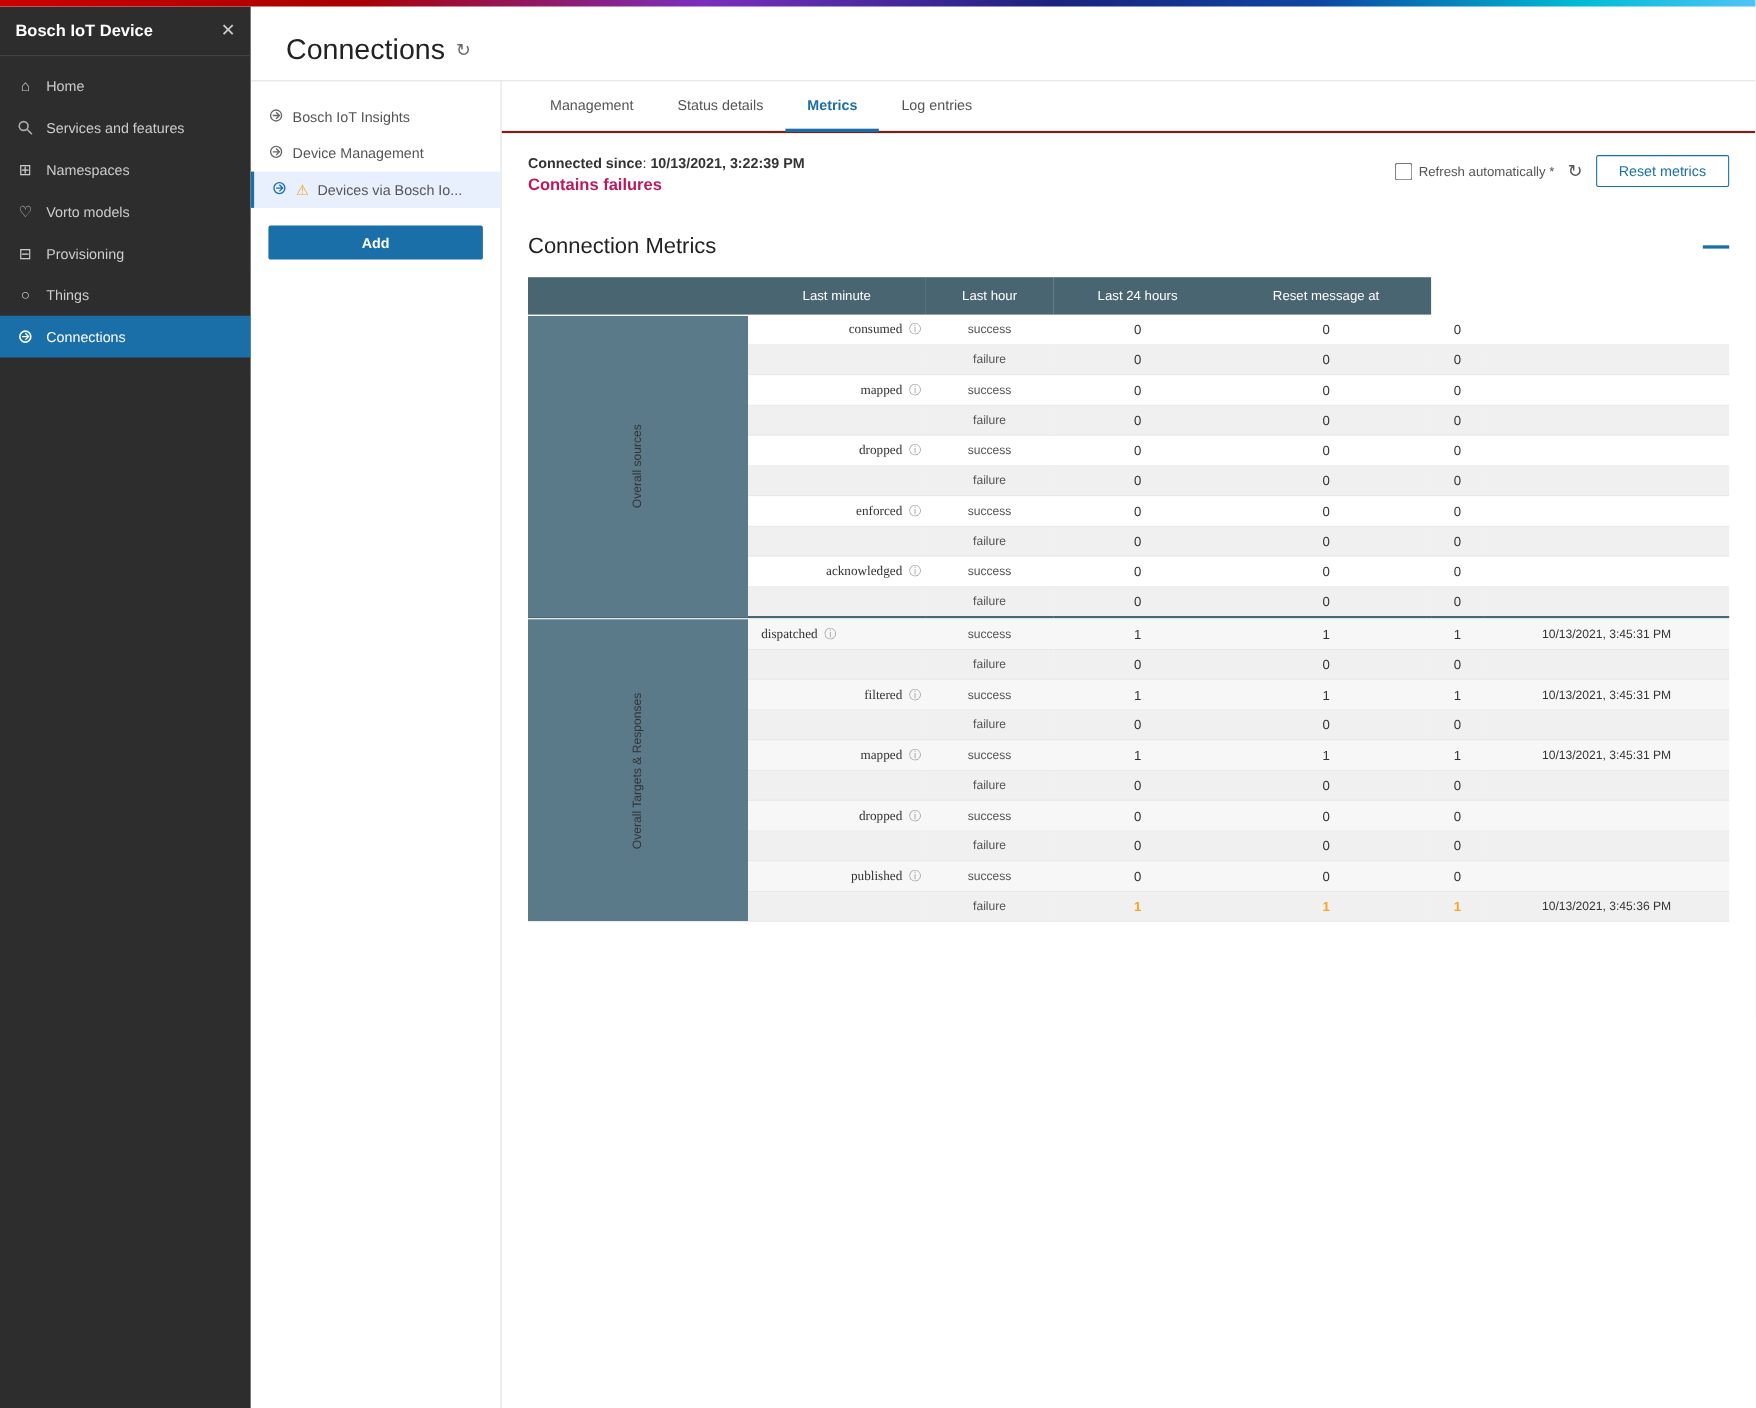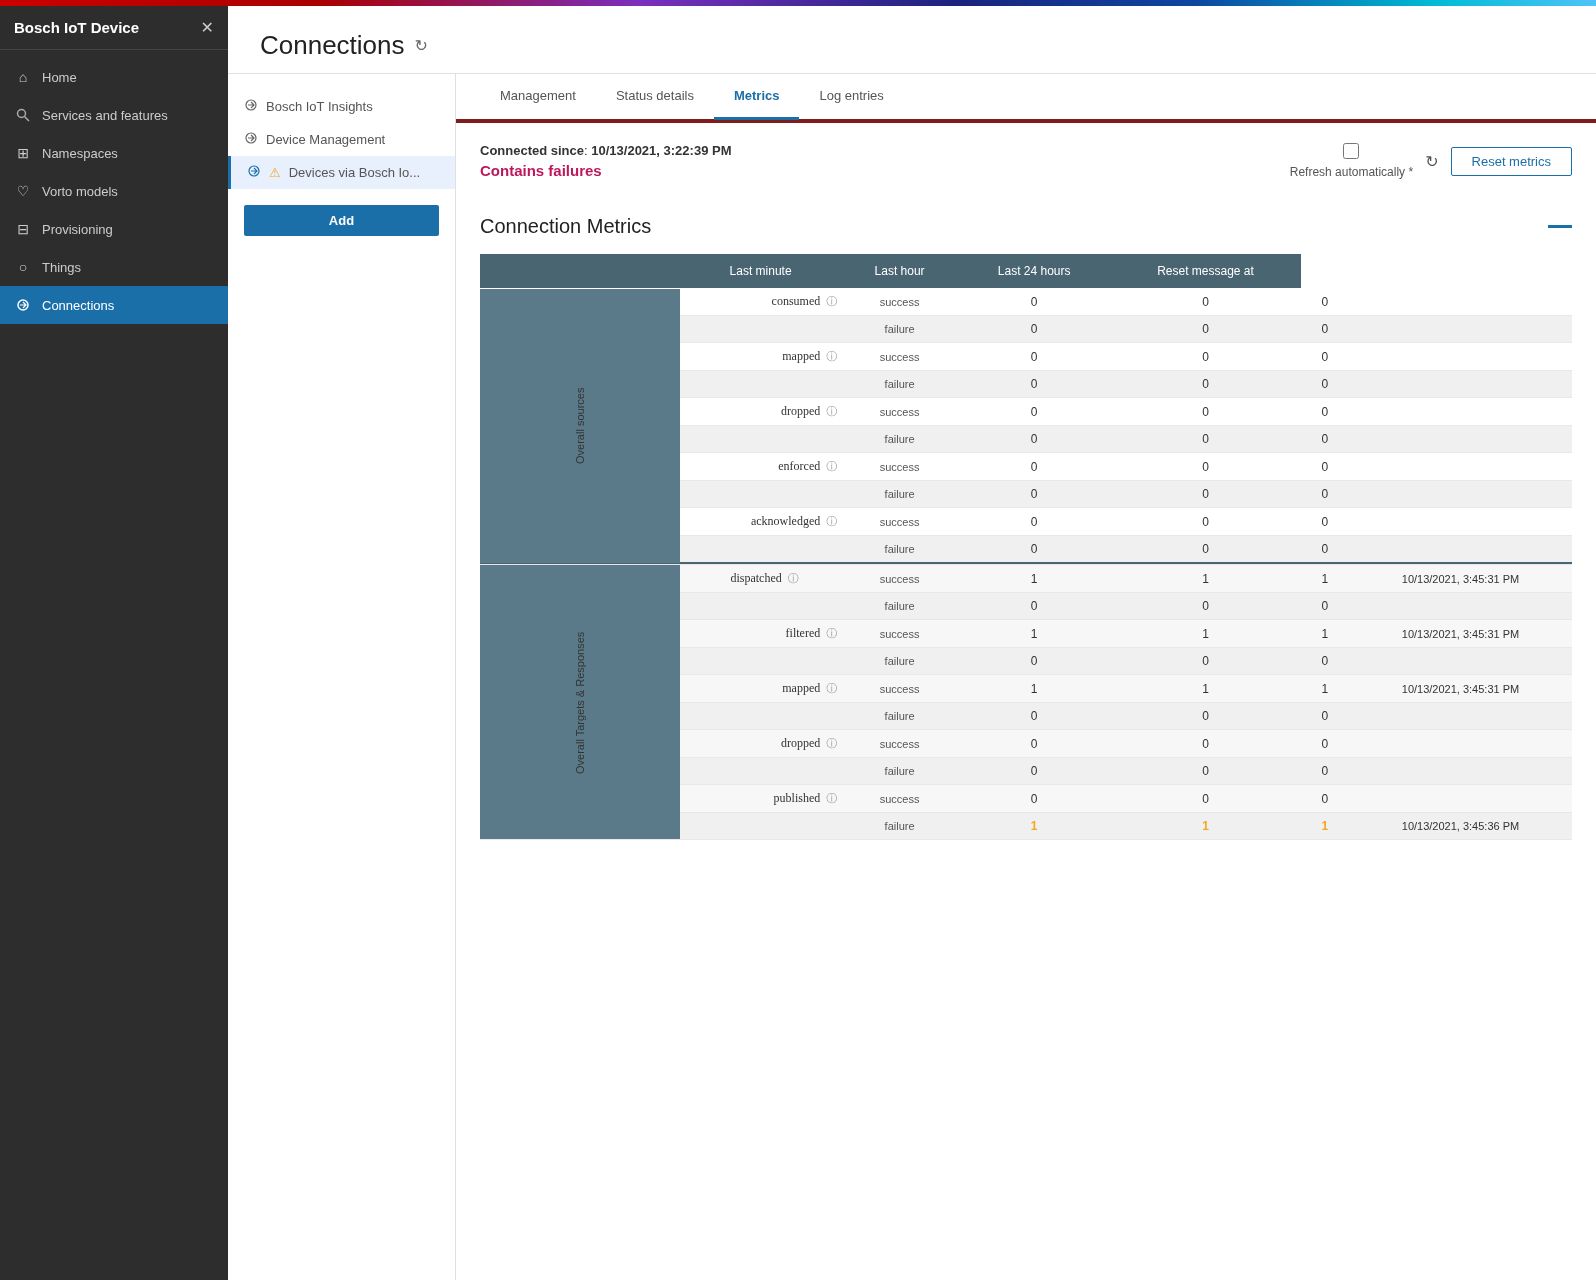--- a/index.html
+++ b/index.html
@@ -160,21 +160,21 @@
     
     .right-panel {
       flex: 1;
       padding: 0;
       overflow-x: auto;
     }
 
     
     .tabs {
       display: flex;
-      border-bottom: 4px solid #7f1d1d;
+      border-bottom: 2px solid #7f1d1d;
       padding: 0 24px;
       background: #fff;
     }
 
     .tab {
       padding: 14px 20px;
       cursor: pointer;
       color: #555;
       font-size: 13px;
       border-bottom: 3px solid transparent;
@@ -214,21 +214,20 @@
       margin-bottom: 16px;
       justify-content: flex-end;
     }
 
     .refresh-auto-label {
       display: flex;
       align-items: center;
       gap: 6px;
       font-size: 12px;
       color: #555;
-      flex-direction: column;
     }
 
     .refresh-checkbox {
       width: 16px;
       height: 16px;
     }
 
     .refresh-icon-btn {
       background: none;
       border: none;
@@ -561,21 +560,21 @@
                   <td>0</td>
                   <td>0</td>
                   <td>0</td>
                   <td class="timestamp-val"></td>
                 </tr>
                 <tr class="section-separator">
                   <td colspan="7" style="padding:0; border-top: 2px solid #4a6572;"></td>
                 </tr>
                 <tr>
                   <td rowspan="10" class="vertical-label">Overall Targets &amp; Responses</td>
-                  <td class="row-label" style="text-align:center; padding-right: 4px;">dispatched <span class="info-icon">ⓘ</span></td>
+                  <td class="row-label" style="text-align:left; padding-right: 4px;">dispatched <span class="info-icon">ⓘ</span></td>
                   <td class="label-cell success-label">success</td>
                   <td>1</td>
                   <td>1</td>
                   <td>1</td>
                   <td class="timestamp-val">10/13/2021, 3:45:31 PM</td>
                 </tr>
                 <tr style="background:#f0f0f0;">
                   <td class="label-cell failure-label" style="text-align:right;"></td>
                   <td class="label-cell failure-label">failure</td>
                   <td>0</td>

